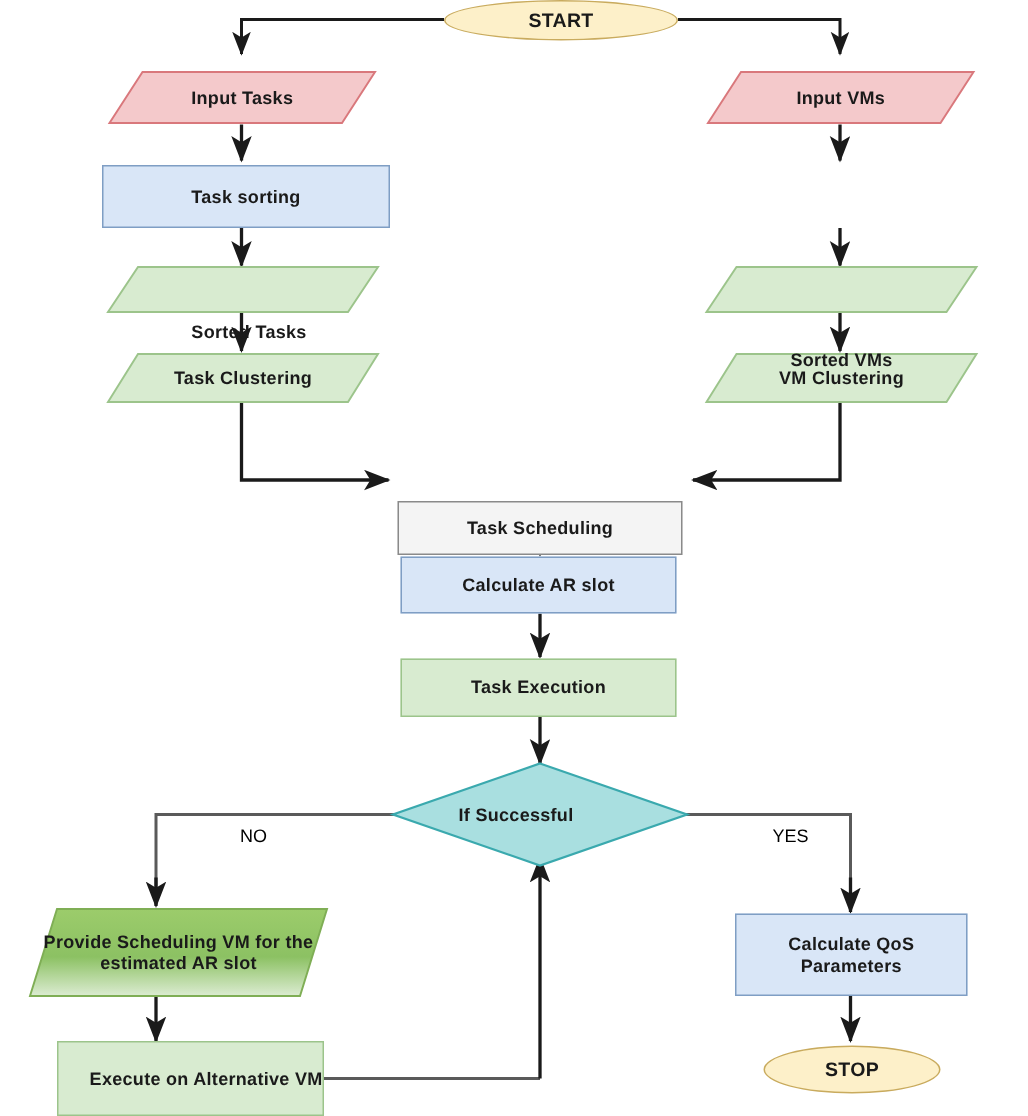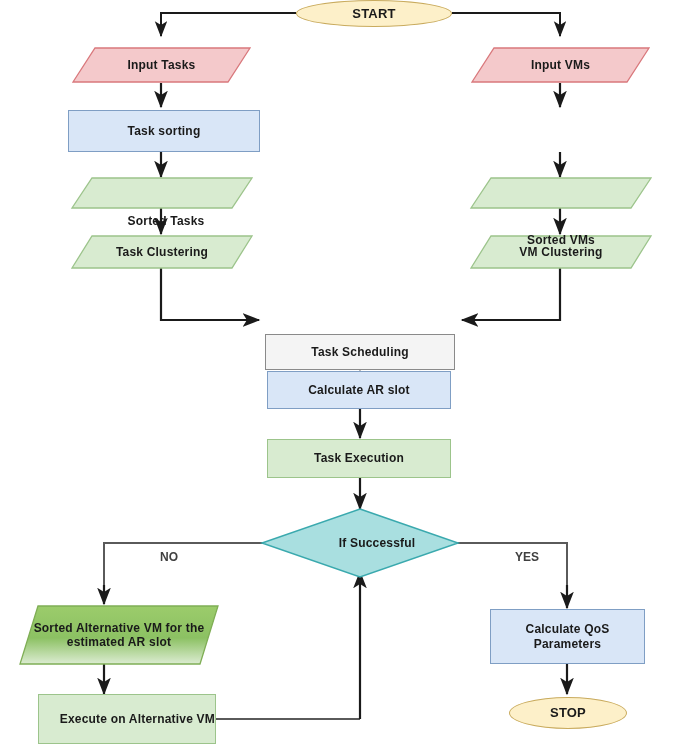--- a/index.html
+++ b/index.html
@@ -57,22 +57,22 @@
   .ellipse {
     border: 1px solid #c9ab5e;
     background: #fdf0c9;
     border-radius: 50%;
   }
   .diamond-label {
     z-index: 4;
   }
   .edge-label {
     position: absolute;
-    font-weight: bold;
-    color: #404040;
+    font-weight: normal;
+    color: #000000;
     z-index: 4;
   }
   .fs12 { font-size: 12px; }
   .fs13 { font-size: 13px; }
 </style>
 </head>
 <body>
 
 <div id="flowchart-root">
 
@@ -200,34 +200,34 @@
   </div>
 
   <div class="node rect-blue fs12" style="left:267px; top:371px; width:184px; height:38px;">
     <span>Calculate AR slot</span>
   </div>
 
   <div class="node rect-green fs12" style="left:267px; top:439px; width:184px; height:39px;">
     <span>Task Execution</span>
   </div>
 
-  <div class="node diamond-label fs12" style="left:302px; top:529px; width:150px; height:28px; background:transparent; border:none;">
+  <div class="node diamond-label fs12" style="left:269px; top:529px; width:150px; height:28px; background:transparent; border:none;">
     <span>If Successful</span>
   </div>
 
   <div class="edge-label fs12" style="left:160px; top:550px;">
     <span>NO</span>
   </div>
 
   <div class="edge-label fs12" style="left:515px; top:550px;">
     <span>YES</span>
   </div>
 
   <div class="node para fs12" style="left:25px; top:606px; width:188px; height:58px;">
-    <span>Sorted Alternative VM for the estimated AR slot</span>
+    <span>Provide Scheduling VM for the estimated AR slot</span>
   </div>
 
   <div class="node rect-green fs12" style="left:38px; top:694px; width:178px; height:50px;justify-content:flex-end;">
     <span>Execute on Alternative VM</span>
   </div>
 
   <div class="node rect-blue fs12" style="left:490px; top:609px; width:155px; height:55px;">
     <span>Calculate QoS Parameters</span>
   </div>
 

